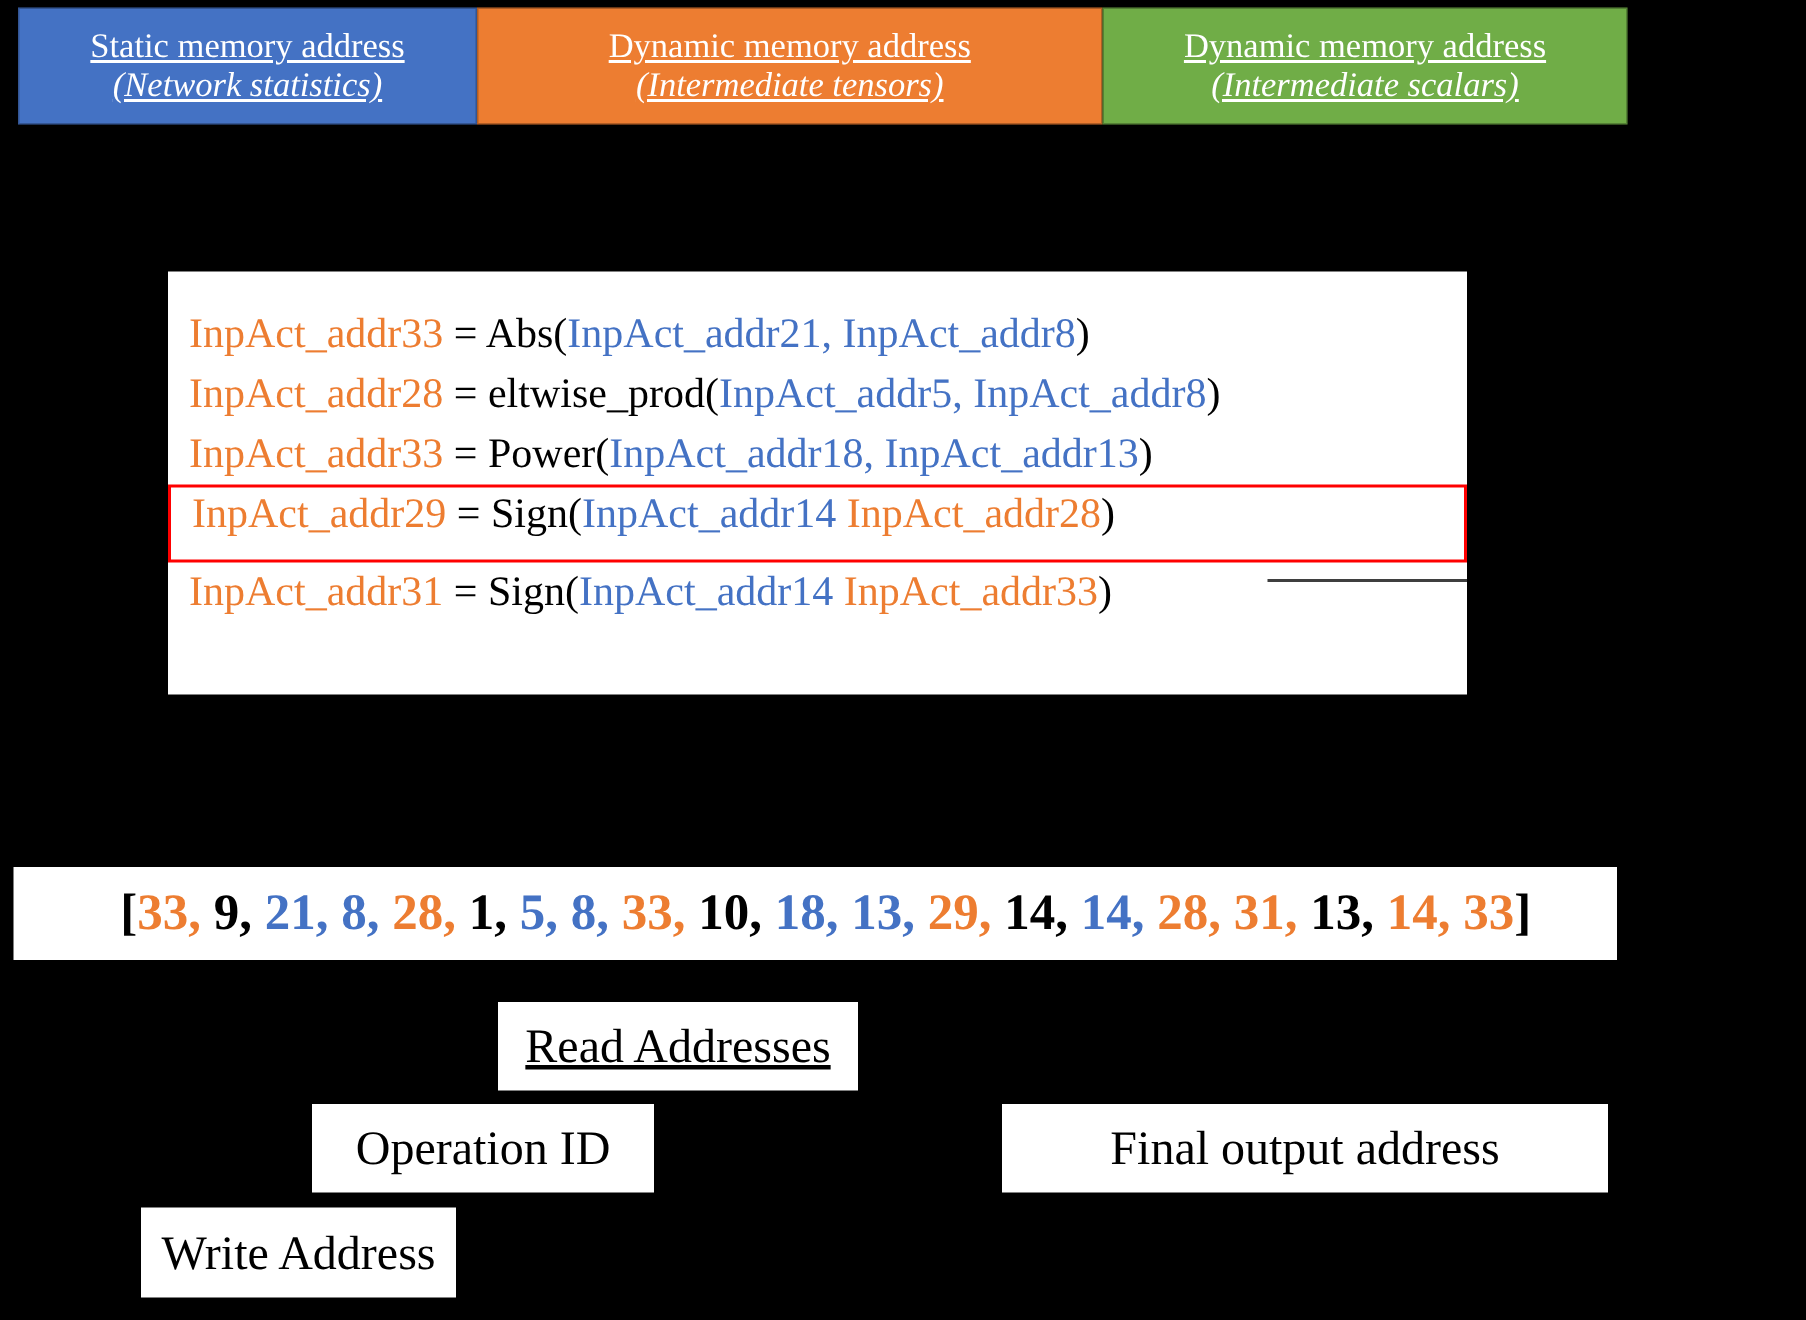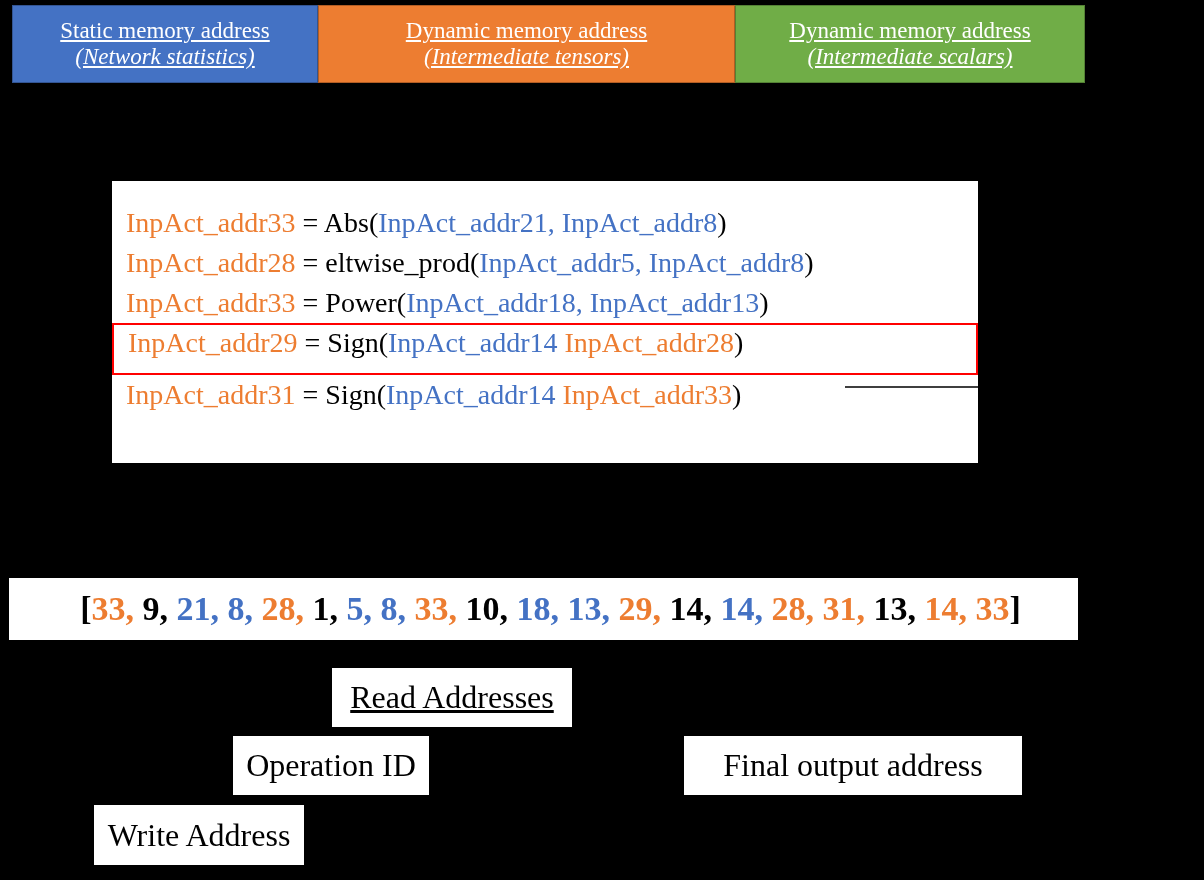--- a/index.html
+++ b/index.html
@@ -130,22 +130,22 @@
     background: #ffffff;
     color: #000000;
     display: flex;
     align-items: center;
     justify-content: center;
     font-size: 32px;
     white-space: nowrap;
     box-sizing: border-box;
   }
   #caption-read    { left: 332px; top: 668px; width: 240px; height: 59px; text-decoration: underline; }
-  #caption-opid    { left: 233px; top: 736px; width: 196px; height: 59px; text-align: right; }
-  #caption-final   { left: 684px; top: 736px; width: 338px; height: 59px; }
+  #caption-opid    { left: 208px; top: 736px; width: 228px; height: 59px; text-align: right; }
+  #caption-final   { left: 668px; top: 736px; width: 404px; height: 59px; }
   #caption-write   { left: 94px;  top: 805px; width: 210px; height: 60px; }
 </style>
 </head>
 <body>
 
 <div id="legend-bar">
   <div class="legend-cell" id="legend-cell-0" style="background: rgb(68, 114, 196);">
     <span class="lg-title">Static memory address</span>
     <span class="lg-sub">(Network statistics)</span>
   </div>

